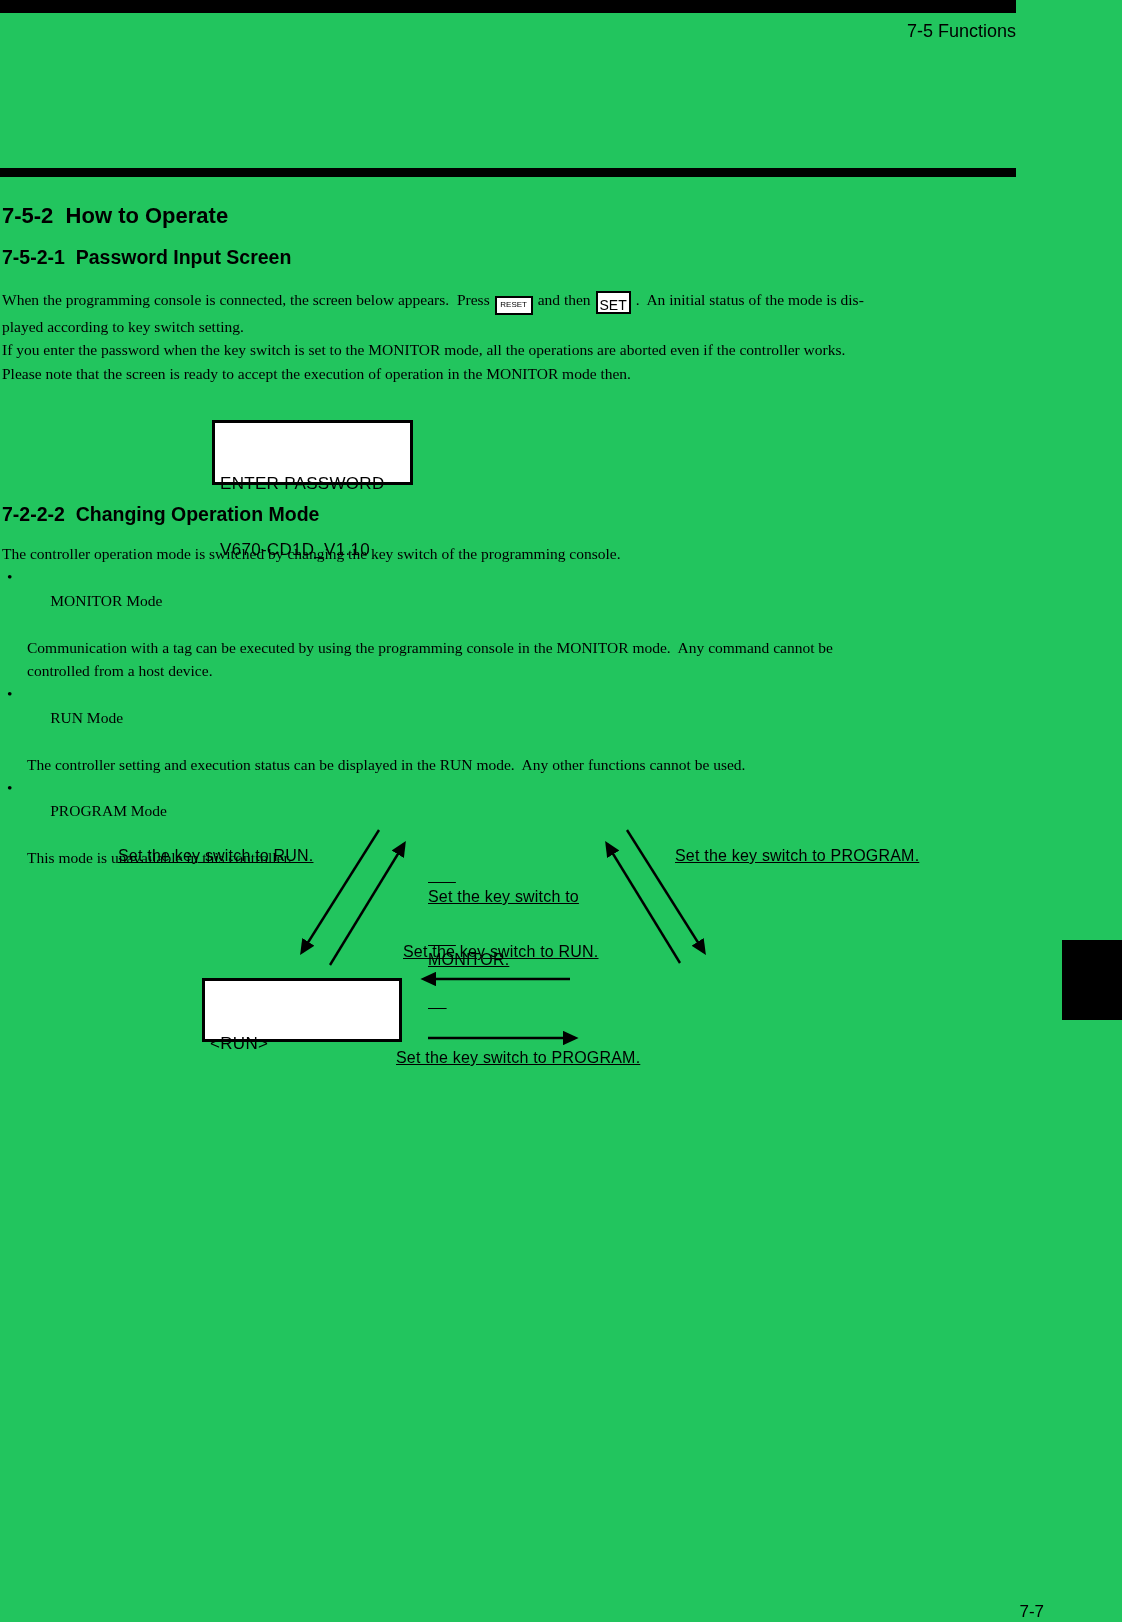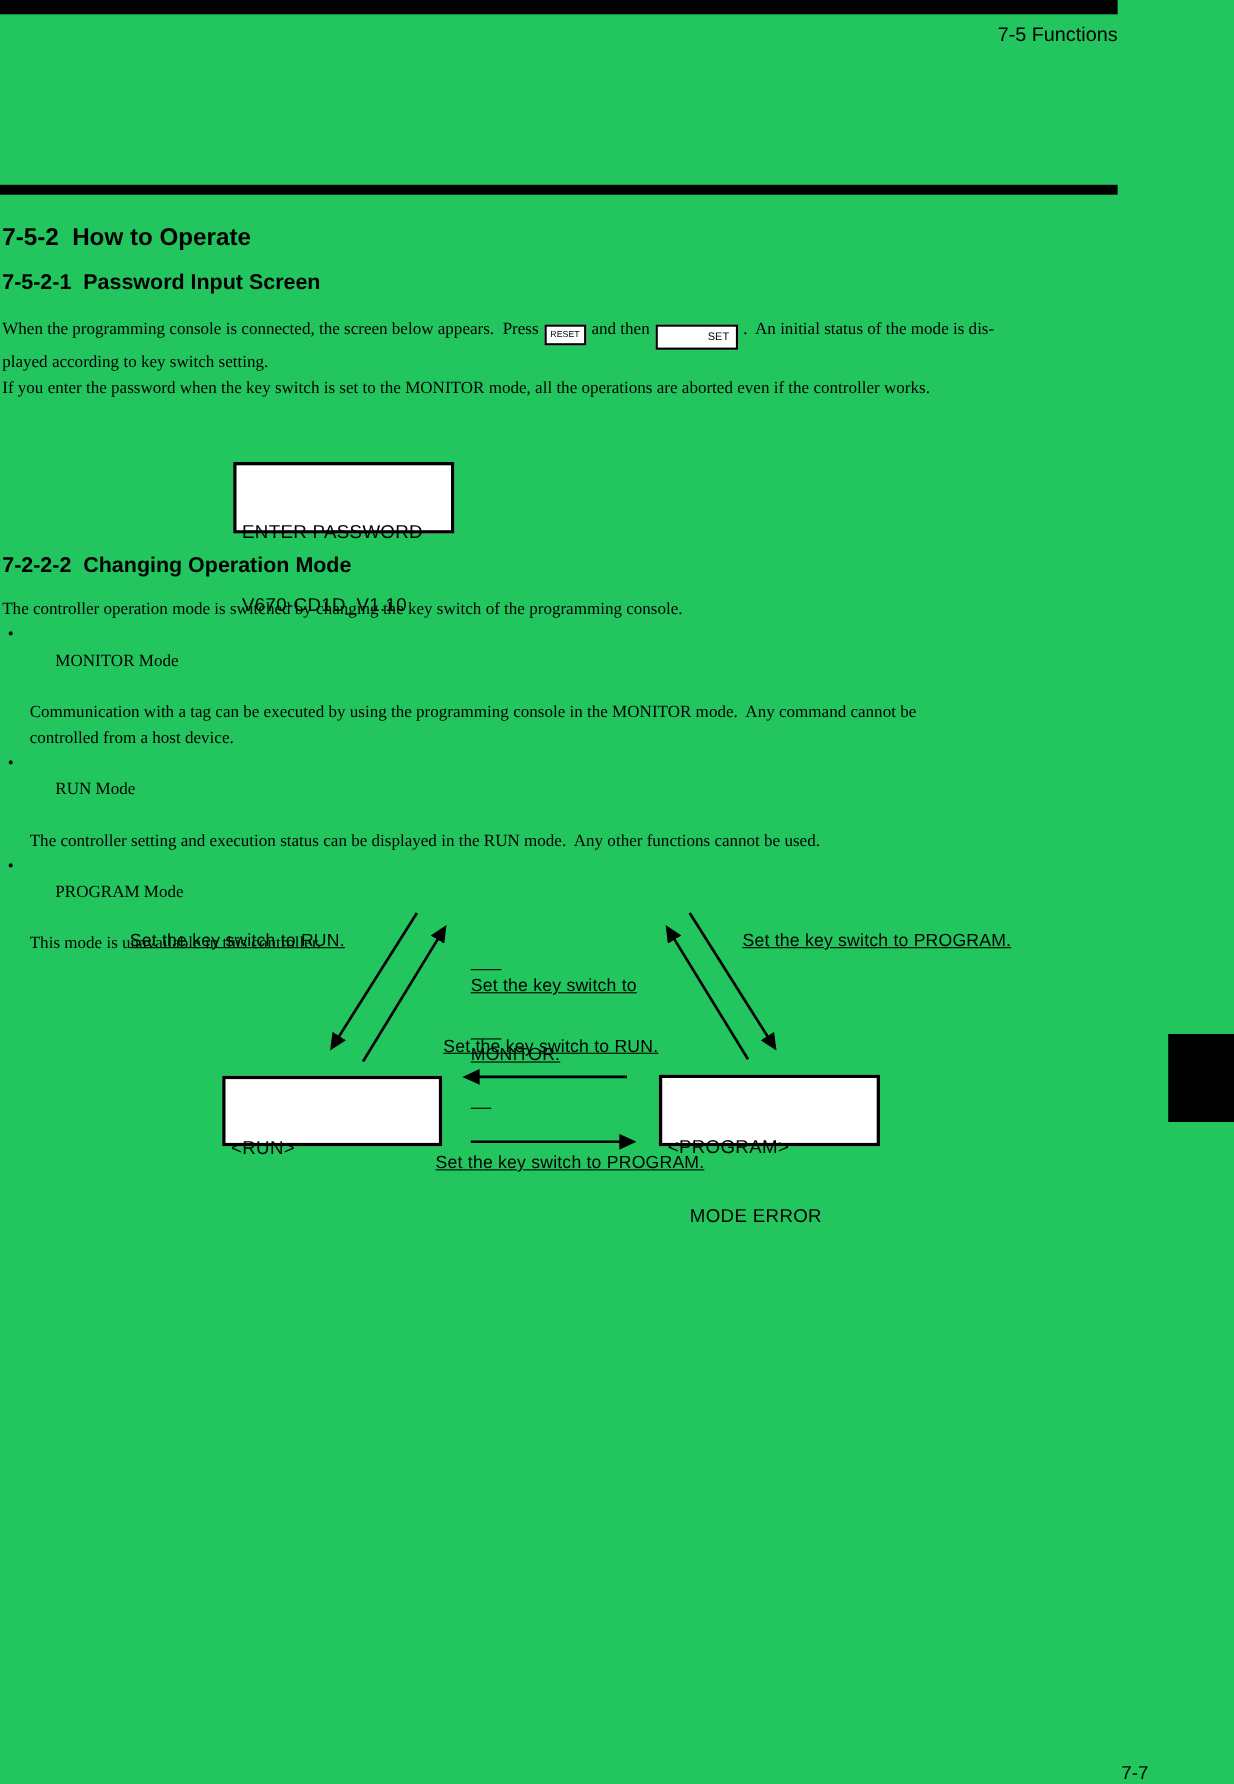--- a/index.html
+++ b/index.html
@@ -20,21 +20,21 @@
       font-weight:bold;font-size:19.5px;white-space:pre;}
   .h3{position:absolute;left:2px;top:503px;font-family:"Liberation Sans", sans-serif;
       font-weight:bold;font-size:19.5px;white-space:pre;}
 
   .bodytext{font-size:15.5px;line-height:23.4px;}
   .intro{position:absolute;left:2px;top:288px;width:1010px;}
   .intro .ln{white-space:pre;}
   .keycap{display:inline-block;font-family:"Liberation Sans", sans-serif;border:2px solid #000;
       text-align:center;background:#fff;margin:0 5px;line-height:normal;}
   .keycap.reset{font-size:8px;width:34px;height:13px;padding-top:2px;vertical-align:-2px;}
-  .keycap.set{font-size:10px;width:31px;height:15px;padding-top:4px;vertical-align:-5px;padding-left:40px;}
+  .keycap.set{font-size:14px;width:31px;height:15px;padding-top:4px;vertical-align:-5px;}
 
   .lcd-box{position:absolute;box-sizing:border-box;border:3px solid #000;background:#fff;
       font-family:"Liberation Sans", sans-serif;font-size:17px;line-height:22px;
       padding:6px 0 0 5px;white-space:pre;letter-spacing:0.3px;}
   .pw-box{left:212px;top:420px;width:201px;height:65px;}
 
   .modes{position:absolute;left:2px;top:542px;width:1010px;}
   .modes .row{position:relative;white-space:pre;}
   .modes .indent{padding-left:25px;}
   .bullet-mark{position:absolute;left:5px;top:0;}
@@ -57,20 +57,21 @@
   <div class="running-head">7-5 Functions</div>
   <div class="bar bar-rule"></div>
 
   <div class="h1">7-5-2  How to Operate</div>
   <div class="h2">7-5-2-1  Password Input Screen</div>
 
   <div class="intro bodytext">
     <div class="ln"><span>When the programming console is connected, the screen below appears.  Press</span><span class="keycap reset">RESET</span><span>and then</span><span class="keycap set">SET</span><span>.  An initial status of the mode is dis-</span></div>
     <div class="ln">played according to key switch setting.</div>
     <div class="ln">If you enter the password when the key switch is set to the MONITOR mode, all the operations are aborted even if the controller works.</div>
+    <div class="ln">Please note that the screen is ready to accept the execution of operation in the MONITOR mode then.</div>
   </div>
 
   <div class="lcd-box pw-box">
     <div>ENTER PASSWORD</div>
     <div>V670-CD1D_V1.10</div>
   </div>
 
   <div class="h3">7-2-2-2  Changing Operation Mode</div>
 
   <div class="modes bodytext">
@@ -105,24 +106,20 @@
       <line x1="330" y1="230" x2="404" y2="109" stroke="#000" stroke-width="2.4" marker-end="url(#ah)"></line>
       <line x1="680" y1="228" x2="607" y2="109" stroke="#000" stroke-width="2.4" marker-end="url(#ah)"></line>
       <line x1="627" y1="95" x2="704" y2="217" stroke="#000" stroke-width="2.4" marker-end="url(#ah)"></line>
       <line x1="570" y1="244" x2="424" y2="244" stroke="#000" stroke-width="2.4" marker-end="url(#ah)"></line>
       <line x1="428" y1="303" x2="575" y2="303" stroke="#000" stroke-width="2.4" marker-end="url(#ah)"></line>
     </svg>
 
     <div class="lcd-box dg-box box-run">
       <div>&lt;RUN&gt;</div>
     </div>
-    <div class="lcd-box dg-box box-program">
-      <div>&lt;PROGRAM&gt;</div>
-      <div>    MODE ERROR</div>
-    </div>
 
     <div class="dg-label" style="left:118px;top:110px;">Set the key switch to RUN.</div>
     <div class="dg-label" style="left:428px;top:109px;">
       <div>Set the key switch to</div>
       <div>MONITOR.</div>
     </div>
     <div class="dg-label" style="left:675px;top:110px;">Set the key switch to PROGRAM.</div>
     <div class="dg-label" style="left:403px;top:206px;">Set the key switch to RUN.</div>
     <div class="dg-label" style="left:396px;top:312px;">Set the key switch to PROGRAM.</div>
   </div>

